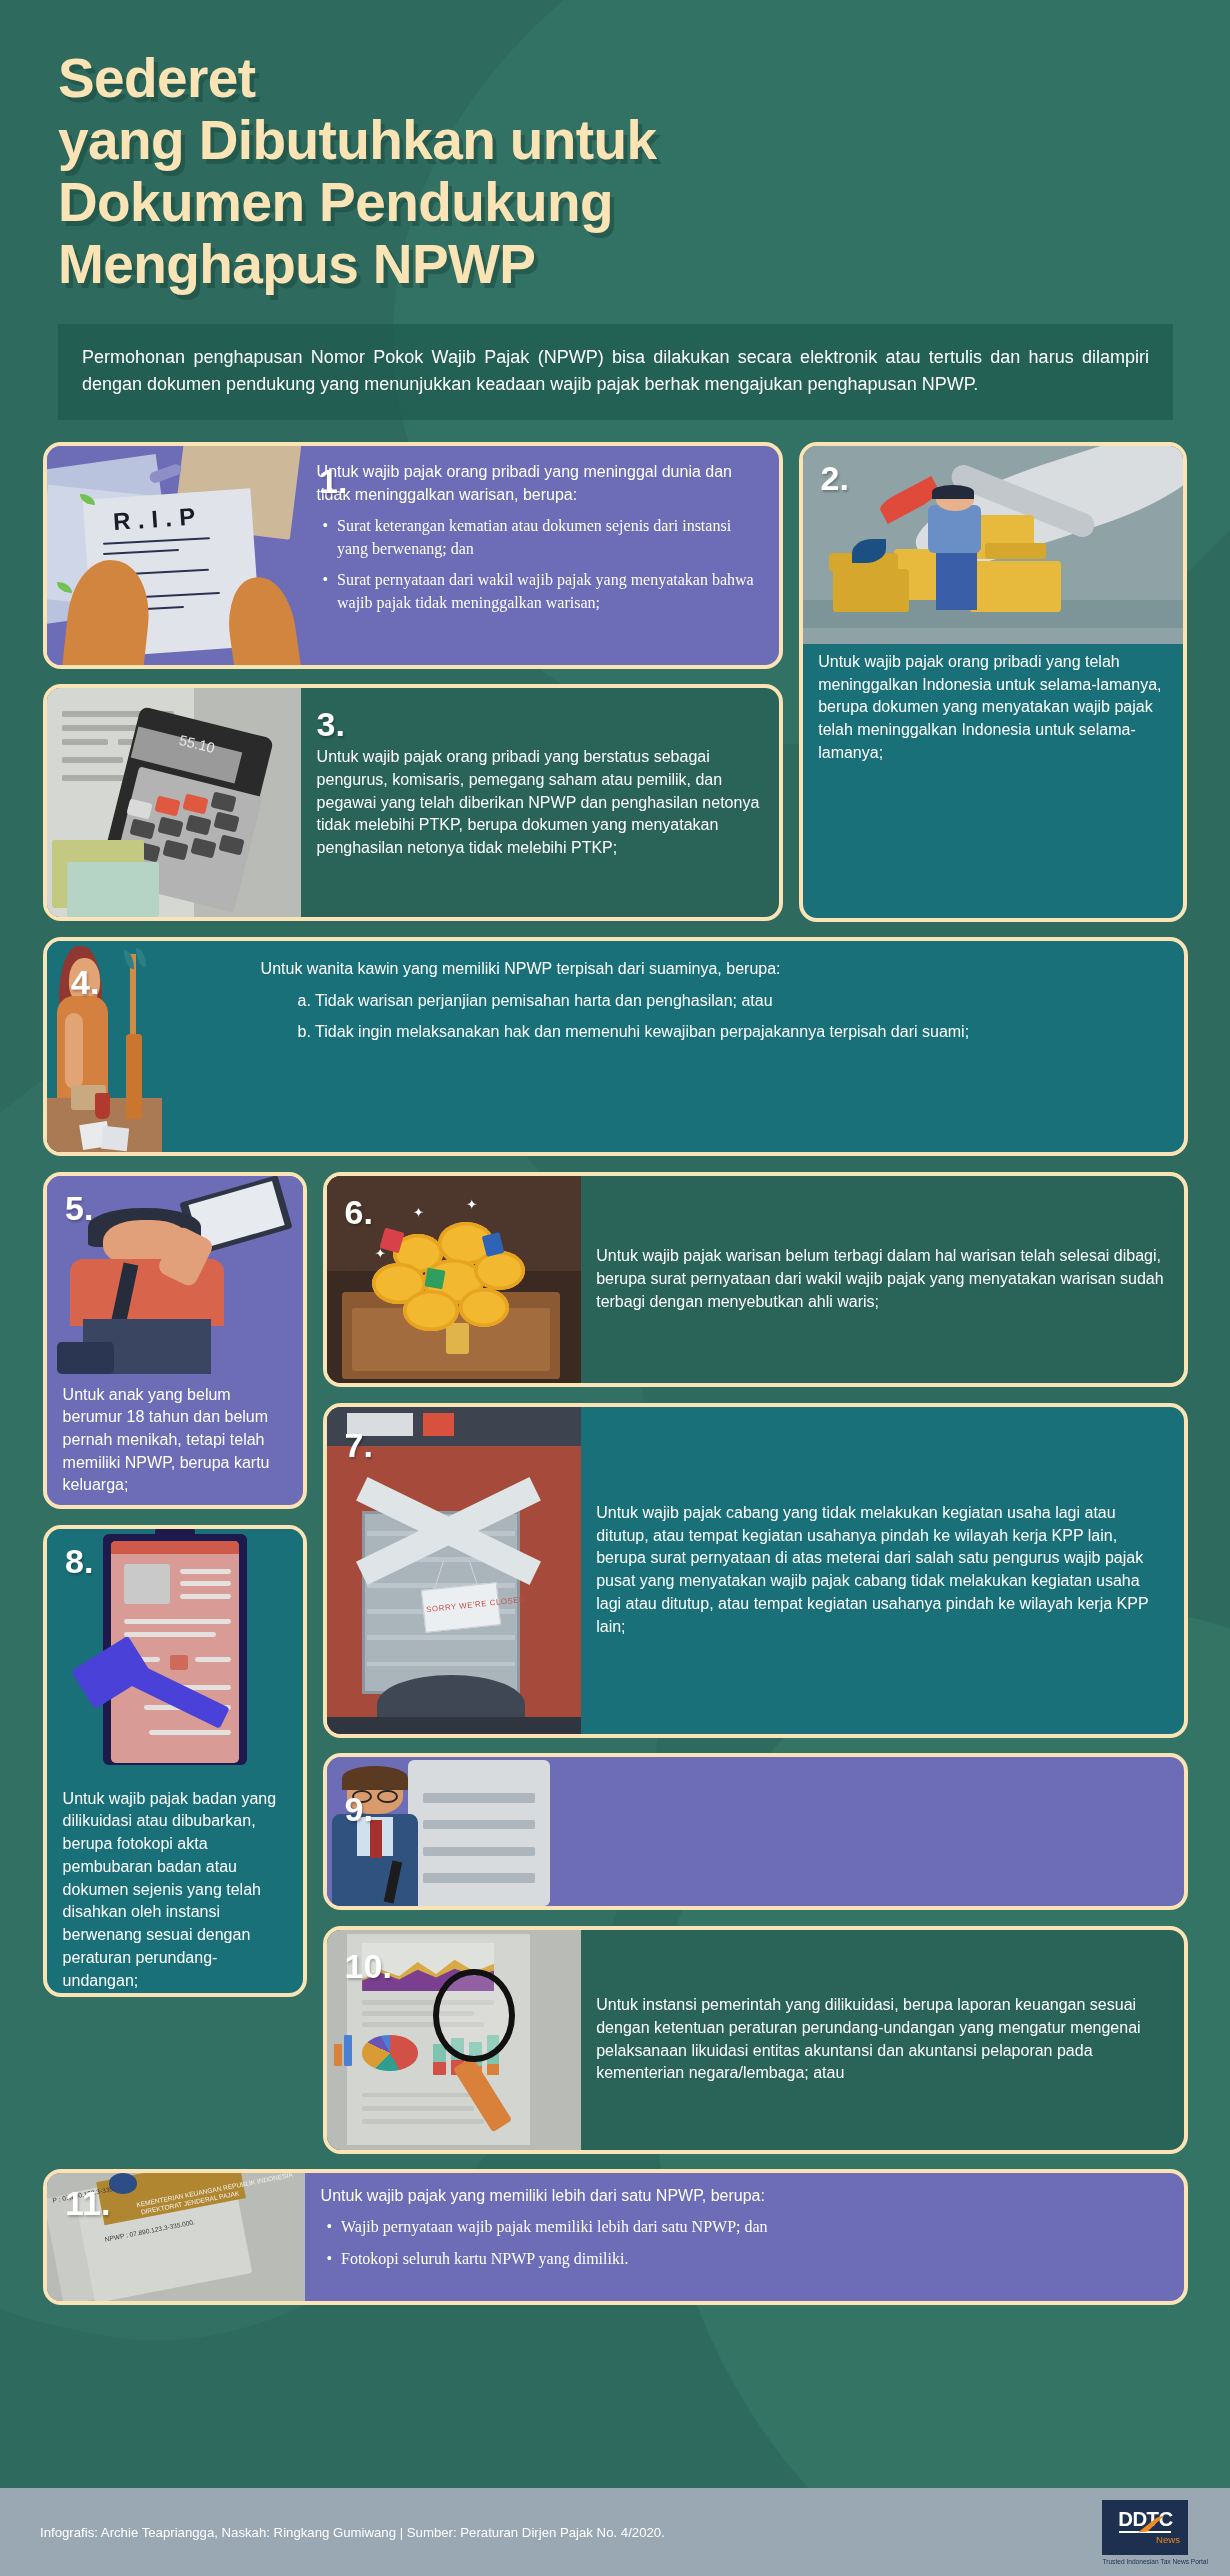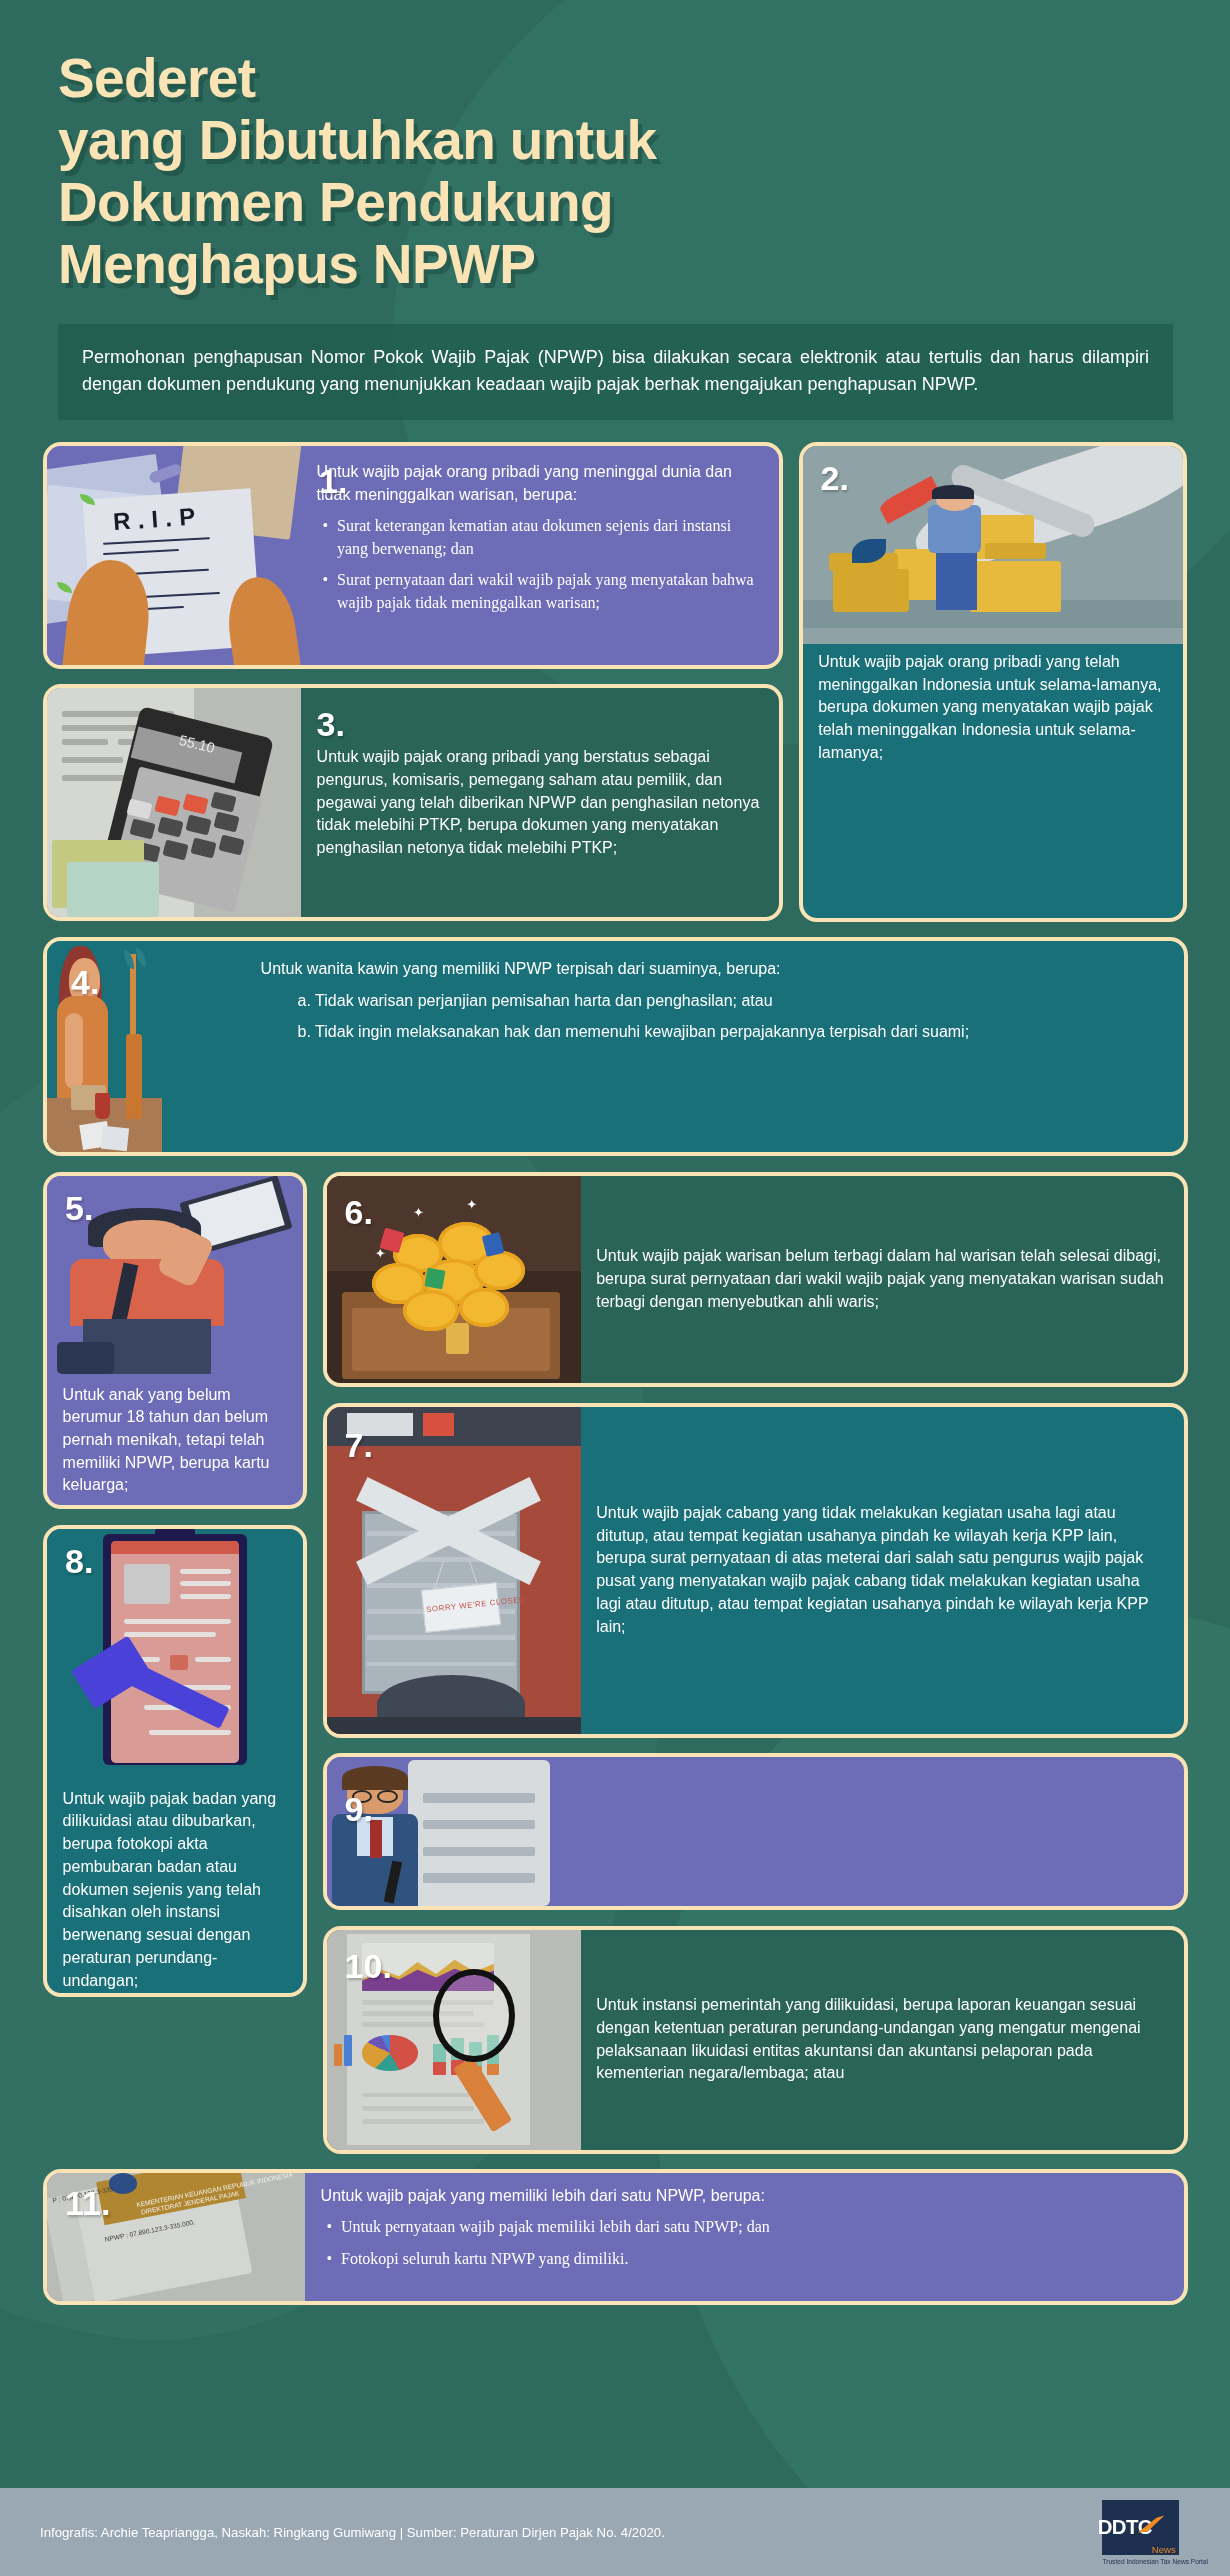--- a/index.html
+++ b/index.html
@@ -271,23 +271,23 @@
   .footer {
     position: absolute; left:0; bottom:0; width:1231px; height:88px;
     background: #9aa8b4;
     display:flex; align-items:center; z-index:4;
   }
   .footer-text {
     color:#ffffff; font-size:13.2px; margin-left:40px;
   }
   .logo-wrap { margin-left:auto; margin-right:23px; text-align:center; }
   .logo-box {
-    background:#1d3050; width:77px; height:55px;
+    background:#1d3050; width:86px; height:55px;
     display:flex; align-items:center; justify-content:center;
-    flex-direction:row; position:relative;
+    flex-direction:column; position:relative;
   }
   .logo-main { color:#ffffff; font-size:20.4px; font-weight:bold; letter-spacing:-0.6px; line-height:1; }
   .logo-rule { width:52px; height:1.8px; background:#ffffff; margin-top:1.8px; }
   .logo-news { color:#e8881f; font-size:9.6px; align-self:flex-end; margin-right:8.4px; margin-top:0.6px; }
   .logo-swoosh {
     position:absolute; left:34px; top:20.4px; width:31px; height:9.6px;
     background:#ef8b22; border-radius:1.2px; transform:rotate(-22deg);
     clip-path: polygon(0 70%, 75% 0, 100% 10%, 30% 100%);
   }
   .logo-tag { color:#1d3050; font-size:6.6px; margin-top:3px; }
@@ -625,21 +625,21 @@
             <div class="sh seal"></div>
           <div class="sh embw" style="left:34%;top:10%;">KEMENTERIAN KEUANGAN REPUBLIK INDONESIA</div>
           <div class="sh embw" style="left:36%;top:20%;">DIREKTORAT JENDERAL PAJAK</div>
           <div class="sh emb" style="left:22%;top:42%;">NPWP : 07.890.123.3-335.000.</div>
           <div class="sh emb" style="left:2%;top:14%;">P : 07.890.123.3-335</div>
         </div>
         <div class="body top" style="padding-top:12px;">
           <div class="num" style="left:-240px;top:6px;">11.</div>
           <p>Untuk wajib pajak yang memiliki lebih dari satu NPWP, berupa:</p>
           <ul class="bullets">
-            <li>Untuk pernyataan wajib pajak memiliki lebih dari satu NPWP; dan</li>
+            <li>Wajib pernyataan wajib pajak memiliki lebih dari satu NPWP; dan</li>
             <li>Fotokopi seluruh kartu NPWP yang dimiliki.</li>
           </ul>
         </div>
       </div>
     </div>
 
   </div>
 
   <div class="footer">
     <div class="footer-text">Infografis: Archie Teapriangga, Naskah: Ringkang Gumiwang | Sumber: Peraturan Dirjen Pajak No. 4/2020.</div>

